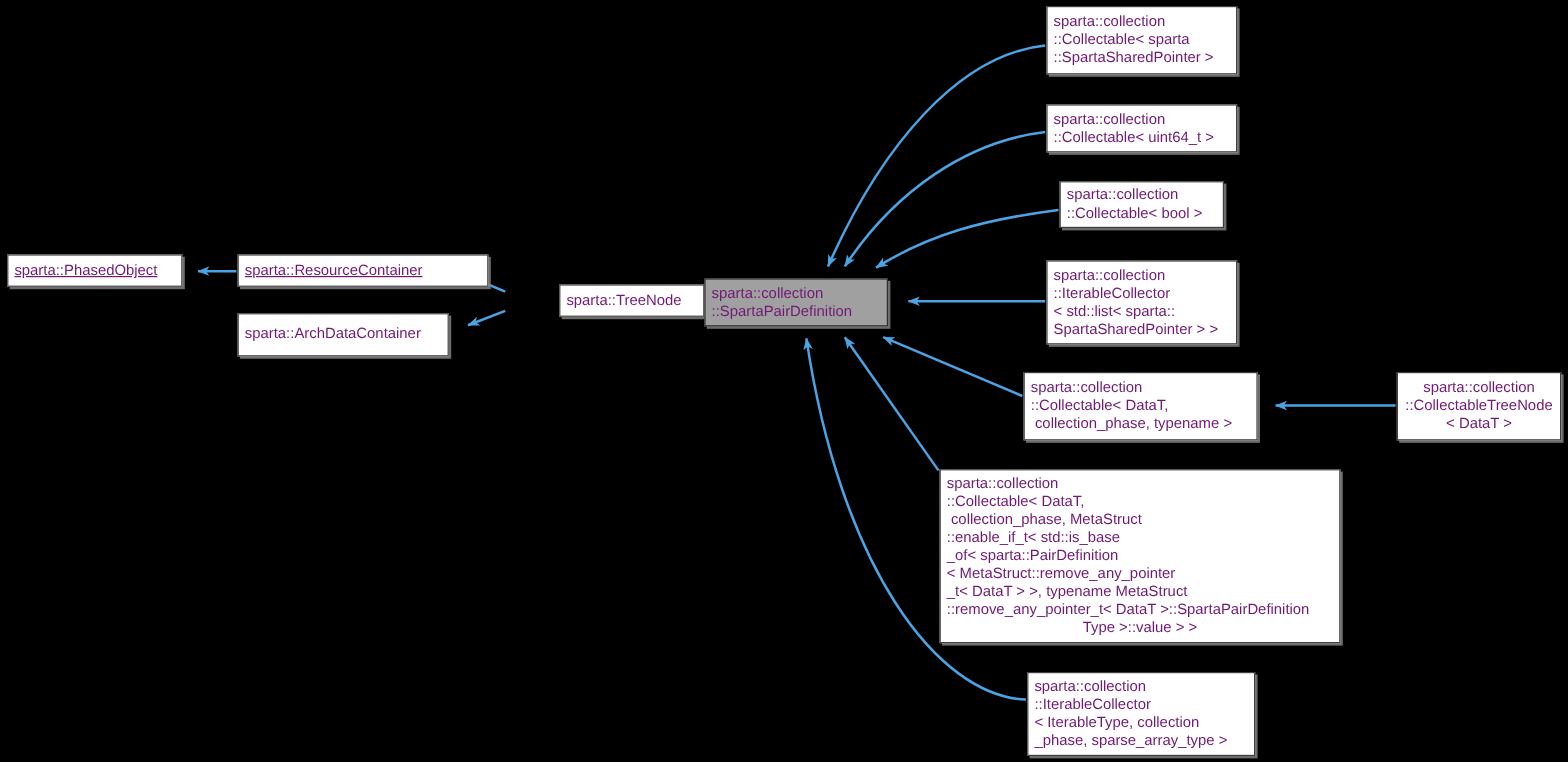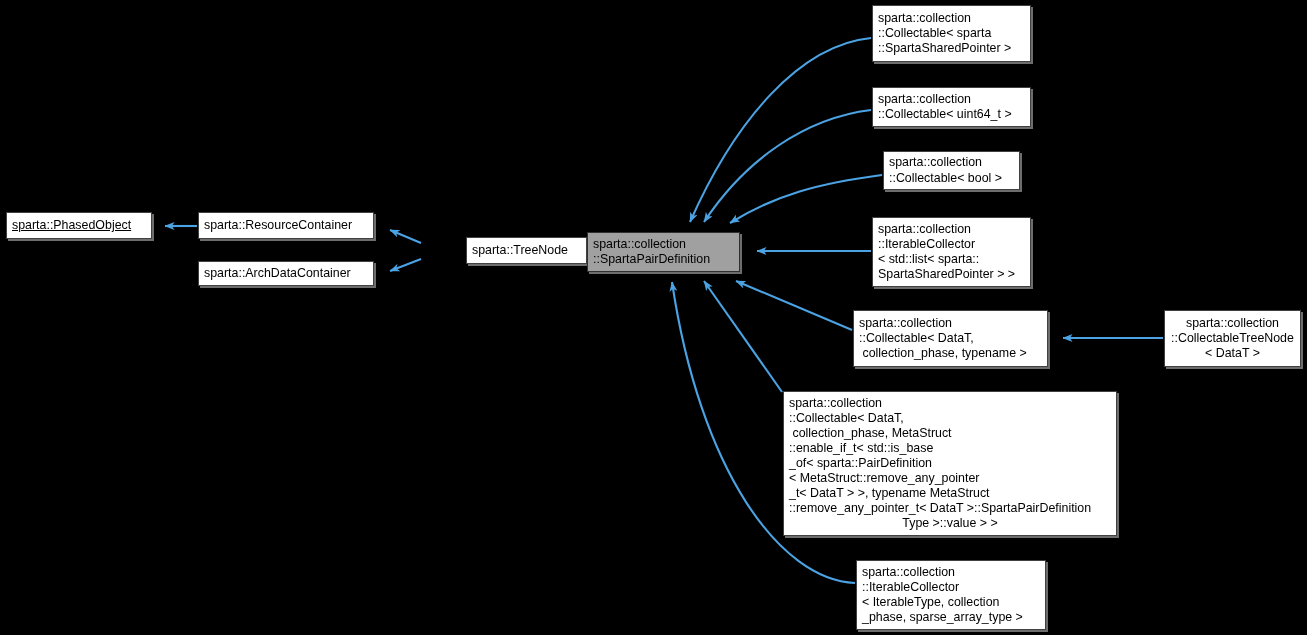--- a/index.html
+++ b/index.html
@@ -25,21 +25,21 @@
   }
   .node {
     position: absolute;
     box-sizing: border-box;
     background: #ffffff;
     border: 1px solid #404040;
     box-shadow: 2px 2px 0 0 rgba(128,128,128,0.85);
     display: flex;
     flex-direction: column;
     justify-content: center;
-    color: #000000;
+    color: #701a75;
     font-size: 12.4px;
     line-height: 15.1px;
     white-space: pre;
     padding: 2px 5px 2px 5px;
   }
   .node.highlight {
     background: #a0a0a0;
     border: 1px solid #303030;
   }
   .node.center-text {
@@ -85,22 +85,22 @@
       <path d="M1163,338 L1063,338"></path>
 
       <path d="M782,392 L704,281"></path>
 
       <path d="M855,583 C780,580 700,470 672,282"></path>
     </g>
   </svg>
 
   <div id="node-layer">
       <div class="node" title="sparta::PhasedObject" style="left: 6px; top: 212px; width: 146px; height: 27px; text-decoration: underline;"><span class="node-text">sparta::PhasedObject</span></div>
-      <div class="node" title="sparta::ResourceContainer" style="left: 198px; top: 212px; width: 176px; height: 27px;"><span class="node-text">sparta::ResourceContainer</span></div>
-      <div class="node" title="sparta::ArchDataContainer" style="left: 198px; top: 261px; width: 176px; height: 25px;"><span class="node-text">sparta::ArchDataContainer</span></div>
+      <div class="node" title="sparta::ResourceContainer" style="left: 198px; top: 212px; width: 209px; height: 27px; text-decoration: underline;"><span class="node-text">sparta::ResourceContainer</span></div>
+      <div class="node" title="sparta::ArchDataContainer" style="left: 198px; top: 261px; width: 176px; height: 36px;"><span class="node-text">sparta::ArchDataContainer</span></div>
       <div class="node" title="sparta::TreeNode" style="left: 422px; top: 237px; width: 121px; height: 27px; margin-left: 44px;"><span class="node-text">sparta::TreeNode</span></div>
       <div class="node highlight" title="sparta::collection::CollectableTreeNode" style="left: 587px; top: 232px; width: 153px; height: 40px;"><span class="node-text">sparta::collection</span><span class="node-text">::SpartaPairDefinition</span></div>
       <div class="node" title="sparta::collection::Collectable&lt; sparta::SpartaSharedPointer &gt;" style="left: 872px; top: 5px; width: 159px; height: 57px;"><span class="node-text">sparta::collection</span><span class="node-text">::Collectable&lt; sparta</span><span class="node-text">::SpartaSharedPointer &gt;</span></div>
       <div class="node" title="sparta::collection::Collectable&lt; uint64_t &gt;" style="left: 872px; top: 87px; width: 159px; height: 40px;"><span class="node-text">sparta::collection</span><span class="node-text">::Collectable&lt; uint64_t &gt;</span></div>
       <div class="node" title="sparta::collection::Collectable&lt; bool &gt;" style="left: 883px; top: 151px; width: 137px; height: 39px;"><span class="node-text">sparta::collection</span><span class="node-text">::Collectable&lt; bool &gt;</span></div>
       <div class="node" title="sparta::collection::IterableCollector&lt; std::list&lt; sparta::SpartaSharedPointer &gt; &gt;" style="left: 872px; top: 217px; width: 159px; height: 70px;"><span class="node-text">sparta::collection</span><span class="node-text">::IterableCollector</span><span class="node-text">&lt; std::list&lt; sparta::</span><span class="node-text">SpartaSharedPointer &gt; &gt;</span></div>
       <div class="node" title="sparta::collection::Collectable&lt; DataT, collection_phase, typename &gt;" style="left: 853px; top: 310px; width: 195px; height: 57px;"><span class="node-text">sparta::collection</span><span class="node-text">::Collectable&lt; DataT,</span><span class="node-text"> collection_phase, typename &gt;</span></div>
       <div class="node center-text" title="sparta::collection::DelayedCollectable&lt; DataT &gt;" style="left: 1164px; top: 310px; width: 137px; height: 57px;"><span class="node-text">sparta::collection</span><span class="node-text">::CollectableTreeNode</span><span class="node-text">&lt; DataT &gt;</span></div>
       <div class="node" title="sparta::collection::Collectable&lt; DataT, collection_phase, MetaStruct::enable_if_t&lt; std::is_base_of&lt; sparta::PairDefinition&lt; MetaStruct::remove_any_pointer_t&lt; DataT &gt; &gt;, typename MetaStruct::remove_any_pointer_t&lt; DataT &gt;::SpartaPairDefinitionType &gt;::value &gt; &gt;" style="left: 783px; top: 391px; width: 334px; height: 145px;"><span class="node-text">sparta::collection</span><span class="node-text">::Collectable&lt; DataT,</span><span class="node-text"> collection_phase, MetaStruct</span><span class="node-text">::enable_if_t&lt; std::is_base</span><span class="node-text">_of&lt; sparta::PairDefinition</span><span class="node-text">&lt; MetaStruct::remove_any_pointer</span><span class="node-text">_t&lt; DataT &gt; &gt;, typename MetaStruct</span><span class="node-text">::remove_any_pointer_t&lt; DataT &gt;::SpartaPairDefinition</span><span class="node-text" style="text-align: center;">Type &gt;::value &gt; &gt;</span></div>
       <div class="node" title="sparta::collection::IterableCollector&lt; IterableType, collection_phase, sparse_array_type &gt;" style="left: 856px; top: 560px; width: 190px; height: 70px;"><span class="node-text">sparta::collection</span><span class="node-text">::IterableCollector</span><span class="node-text">&lt; IterableType, collection</span><span class="node-text">_phase, sparse_array_type &gt;</span></div>

